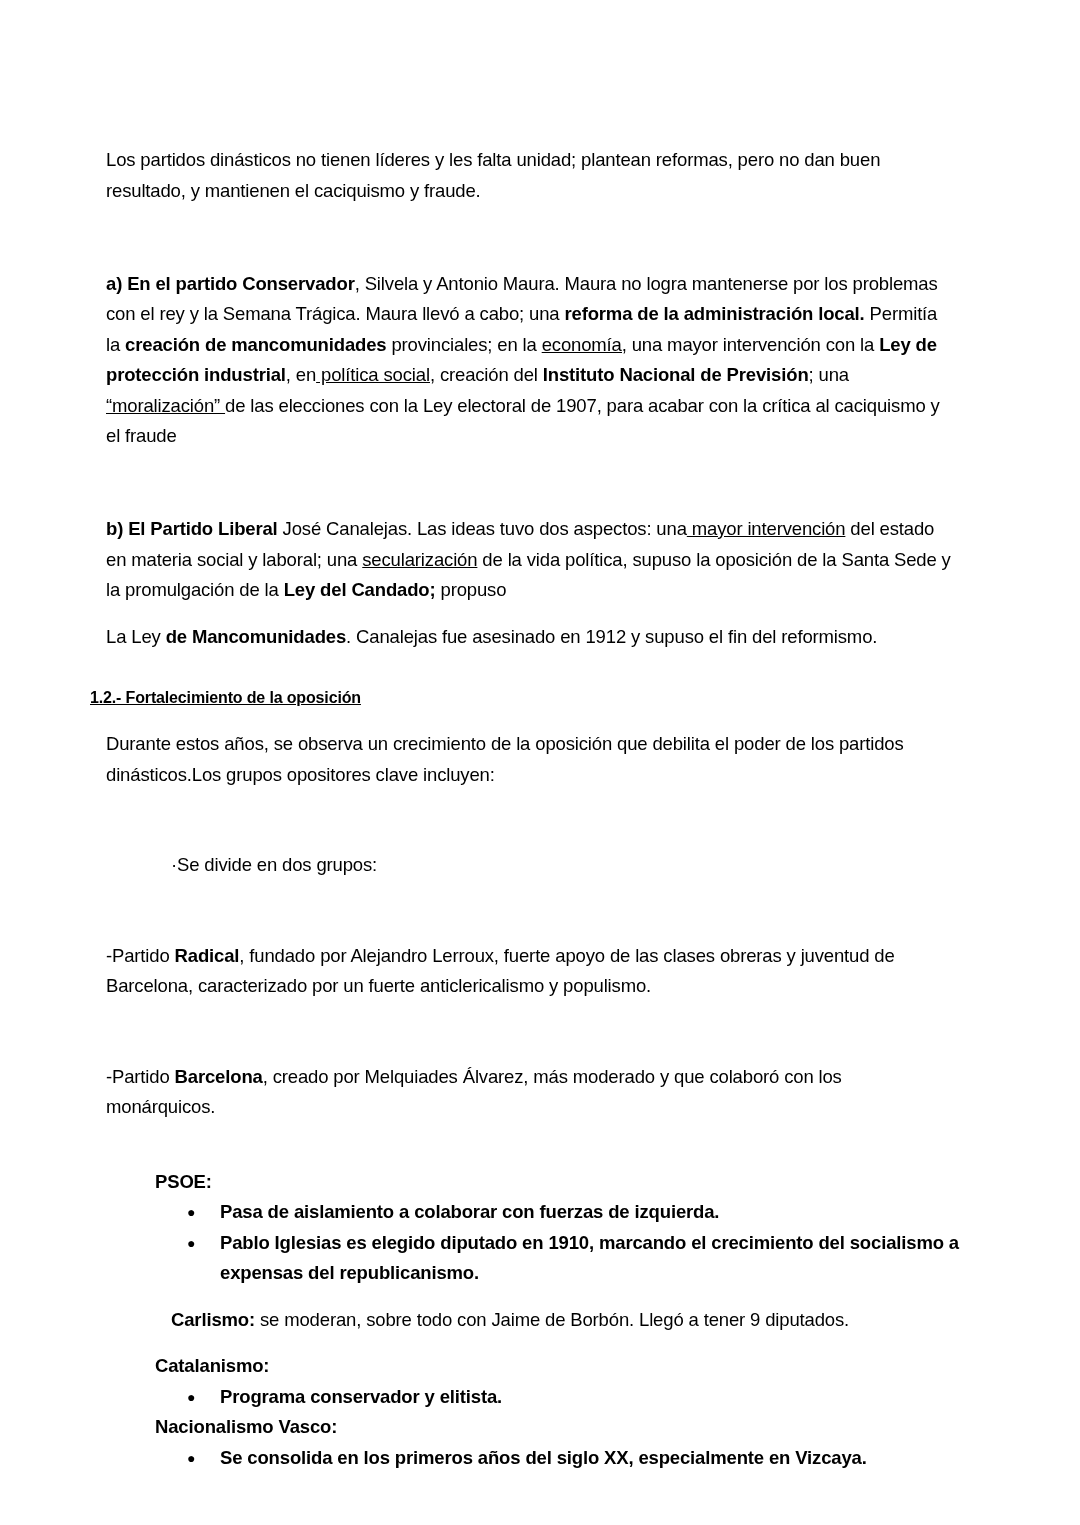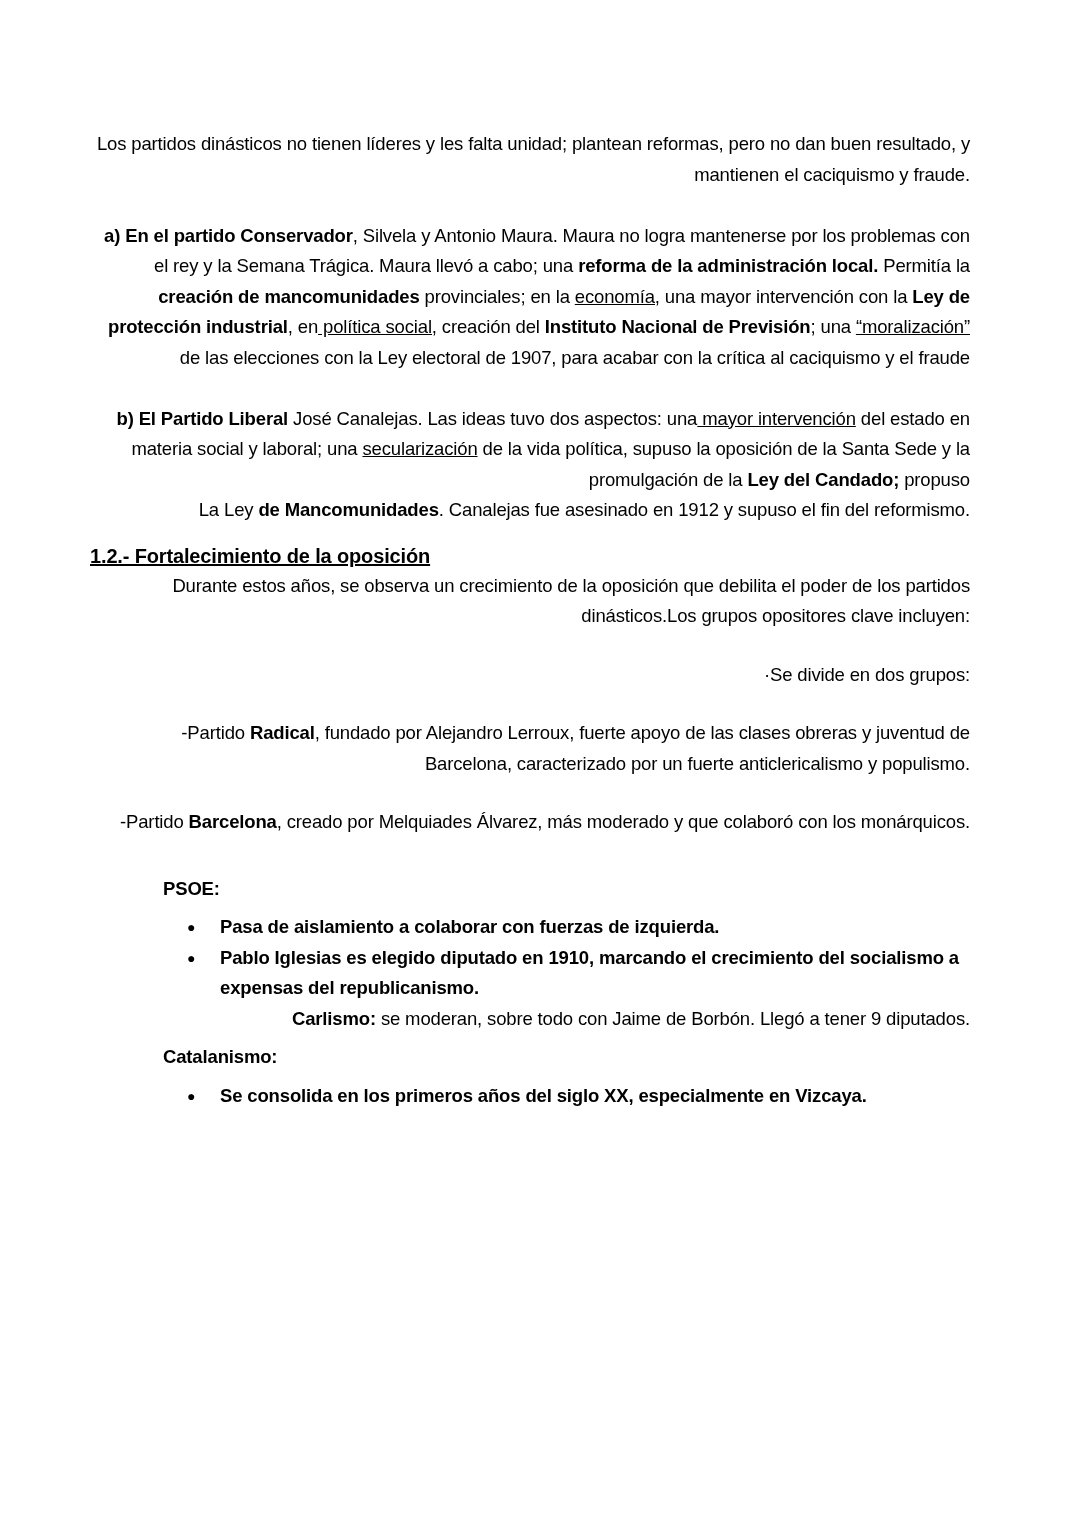--- a/index.html
+++ b/index.html
@@ -3,35 +3,35 @@
   <meta charset="utf-8">
   <style>
     html, body { margin: 0; padding: 0; background: #ffffff; }
     body { width: 1080px; height: 1525px; position: relative; overflow: hidden; }
     .page {
       position: absolute; left: 90px; top: 129px; width: 880px;
       font-family: "Liberation Sans", "DejaVu Sans", sans-serif;
       font-size: 18.5px; line-height: 30.5px; color: #000000;
       letter-spacing: -0.15px;
     }
-    .p { margin: 0; text-align: right; }
+    .p { margin: 16px; }
     .gap { height: 30.5px; }
     .indent { padding-left: 65px; }
     .heading {
-      font-weight: bold; text-decoration: underline; font-size: 20px;
+      font-weight: bold; text-decoration: underline; font-size: 16px;
       margin: 0; line-height: 30px; padding-top: 15px;
     }
     .b { font-weight: bold; }
     .u { text-decoration: underline; }
     ul.bullets { list-style: none; margin: 0; padding: 0 0 0 130px; }
     ul.bullets li { position: relative; font-weight: bold; }
     ul.bullets li::before {
       content: "\25CF"; position: absolute; left: -33px; top: 0; font-size: 14px;
     }
-    .sub-head { padding-left: 65px; font-weight: bold; margin: 8px; }
+    .sub-head { padding-left: 65px; font-weight: bold; margin: 0; }
   </style>
 </head>
 <body>
 
 <div class="page">
   <p class="p"><span>Los partidos dinásticos no tienen líderes y les falta unidad; plantean reformas, pero no dan buen resultado, y mantienen el caciquismo y fraude.</span></p>
   <div class="gap"></div>
   <p class="p"><span class="b">a) En el partido Conservador</span><span>, Silvela y  Antonio Maura. Maura no logra mantenerse por  los problemas con el rey y la Semana Trágica. Maura llevó a cabo; una </span><span class="b">reforma de la administración local.</span><span> Permitía la </span><span class="b">creación de mancomunidades</span><span> provinciales; en la </span><span class="u">economía,</span><span> una mayor intervención con la </span><span class="b">Ley de protección industrial</span><span>, en</span><span class="u"> política social,</span><span> creación del </span><span class="b">Instituto Nacional de Previsión</span><span>;  una </span><span class="u">“moralización” </span><span>de las elecciones con la Ley electoral de 1907, para acabar con la crítica al caciquismo y el fraude</span></p>
   <div class="gap"></div>
   <p class="p"><span class="b">b) El Partido Liberal</span><span>  José Canalejas. Las ideas tuvo dos aspectos: una</span><span class="u"> mayor intervención</span><span> del estado en materia social y laboral; una </span><span class="u">secularización</span><span> de la vida política, supuso la oposición de la Santa Sede y la promulgación de la </span><span class="b">Ley del Candado;</span><span> propuso</span></p>
@@ -52,18 +52,20 @@
   <p class="sub-head">PSOE:</p>
   <ul class="bullets">
       <li>Pasa de aislamiento a colaborar con fuerzas de izquierda.</li>
       <li>Pablo Iglesias es elegido diputado en 1910, marcando el crecimiento del socialismo a expensas del republicanismo.</li>
     </ul>
 
   <p class="p indent"><span class="b">Carlismo:</span><span> se moderan, sobre todo con Jaime de Borbón. Llegó a tener 9 diputados.</span></p>
 
   <p class="sub-head">Catalanismo:</p>
   <ul class="bullets">
+      <li>Programa conservador y elitista.</li>
     </ul>
 
+  <p class="sub-head">Nacionalismo Vasco:</p>
   <ul class="bullets">
       <li>Se consolida en los primeros años del siglo XX, especialmente en Vizcaya.</li>
     </ul>
 </div>
 
 </body></html>

